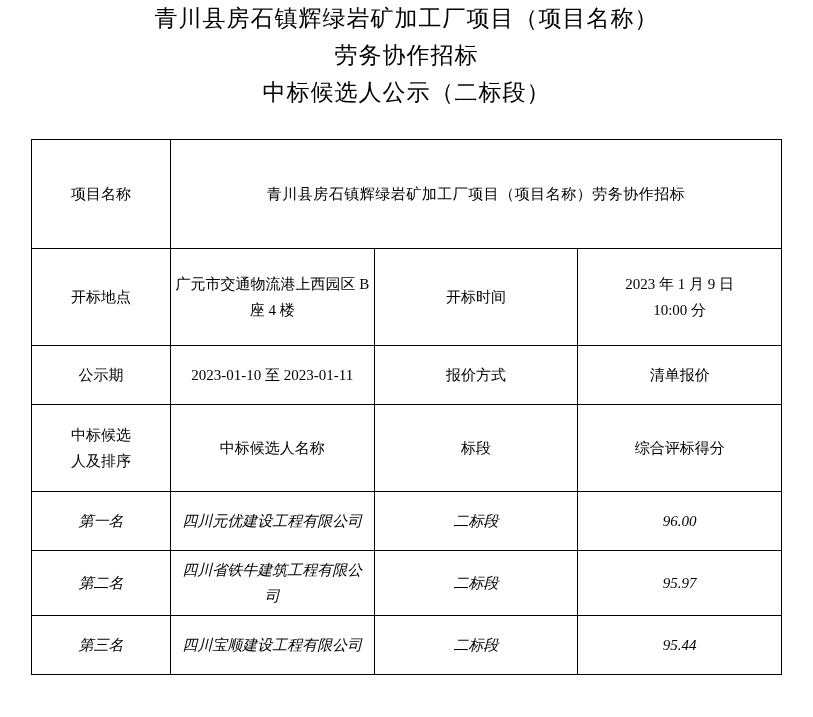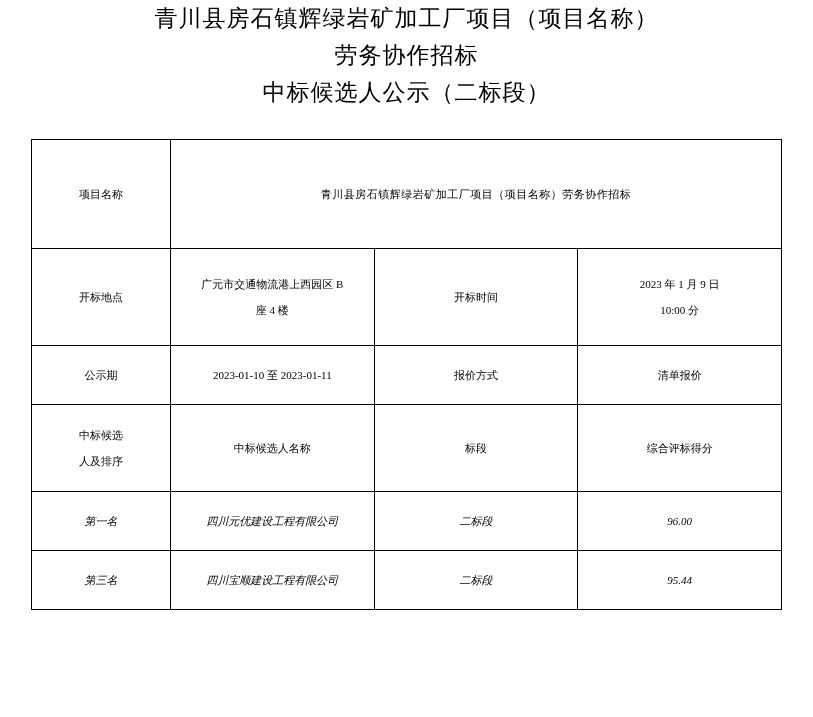--- a/index.html
+++ b/index.html
@@ -38,21 +38,21 @@
   table.notice {
     border-collapse: collapse;
     width: 100%;
     table-layout: fixed;
   }
   table.notice td {
     border: 1px solid #000000;
     text-align: center;
     vertical-align: middle;
     padding: 6px 4px;
-    font-size: 11px;
+    font-size: 15px;
     line-height: 26px;
   }
   td.label {
     width: 130px;
   }
   td.mid-label {
     width: 175px;
   }
   td.right-cell {
     width: 175px;
@@ -119,20 +119,26 @@
           <td class="mid-label">标段</td>
           <td class="right-cell">综合评标得分</td>
         </tr>
         <tr class="row-h-6">
           <td class="label">第一名</td>
           <td>四川元优建设工程有限公司</td>
           <td class="mid-label">二标段</td>
           <td class="right-cell">96.00</td>
         </tr>
         <tr class="row-h-6">
+          <td class="label">第二名</td>
+          <td>四川省铁牛建筑工程有限公司</td>
+          <td class="mid-label">二标段</td>
+          <td class="right-cell">95.97</td>
+        </tr>
+        <tr class="row-h-6">
           <td class="label">第三名</td>
           <td>四川宝顺建设工程有限公司</td>
           <td class="mid-label">二标段</td>
           <td class="right-cell">95.44</td>
         </tr>
       </tbody>
     </table>
   </div>
 
 </div>

